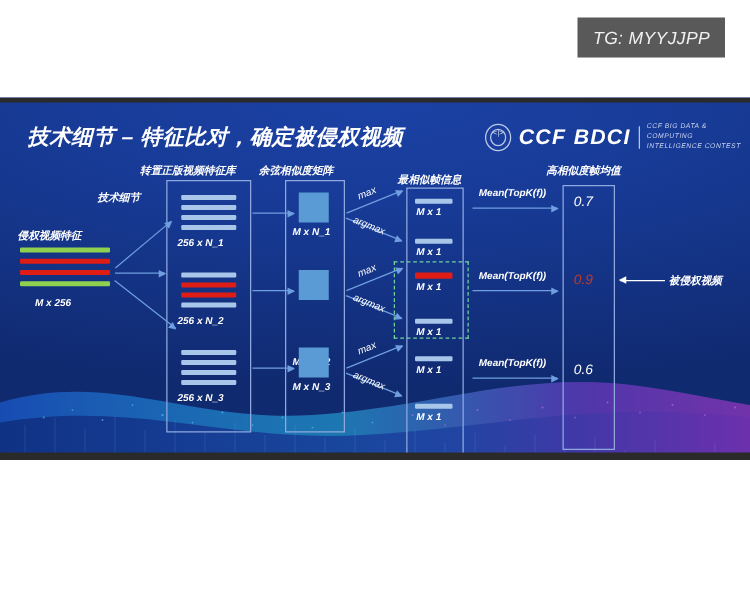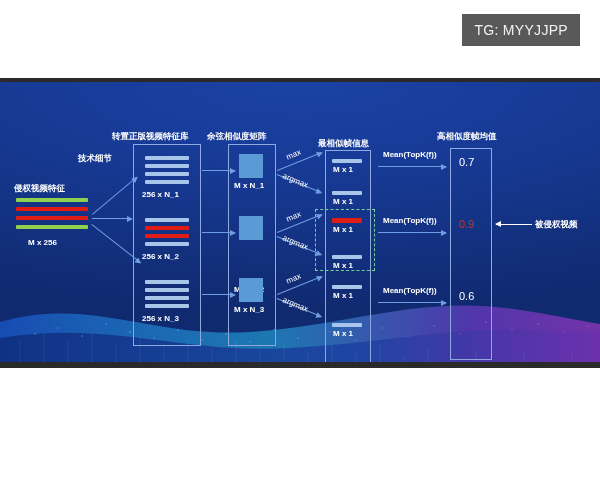--- a/index.html
+++ b/index.html
@@ -4,21 +4,21 @@
 <title>Slide</title>
 <style>
   html,body{margin:0;padding:0;}
   body{
     width:600px;height:480px;
     background:#ffffff;
     font-family:"Liberation Sans","DejaVu Sans",sans-serif;
     overflow:hidden;
     position:relative;
   }
-  #root{position:absolute;left:0;top:0;width:600px;height:352px;}
+  #root{position:absolute;left:0;top:0;width:600px;height:352px;font-style:italic;}
 
   
   .wm{
     position:absolute;
     background:#595959;
     color:#f2f2f2;
     font-size:14px;
     letter-spacing:.3px;
     display:flex;align-items:center;justify-content:center;
   }
@@ -159,21 +159,32 @@
             <line x1="476" y1="92" x2="476" y2="74"></line>
           <line x1="500" y1="92" x2="500" y2="84"></line>
             <line x1="524" y1="92" x2="524" y2="76"></line>
           <line x1="548" y1="92" x2="548" y2="86"></line>
             <line x1="572" y1="92" x2="572" y2="78"></line>
           <line x1="596" y1="92" x2="596" y2="88"></line>
         </g>
       </svg>
     </div>
 
-
+    <div id="slide-title">技术细节 – 特征比对，确定被侵权视频</div>
+
+    <div id="logo">
+      <span class="seal"></span>
+      <span class="ccf">CCF</span>
+      <span class="ccf">BDCI</span>
+      <span class="bar"></span>
+      <span class="sub">
+        <span>CCF BIG DATA &amp; COMPUTING</span><br>
+        <span>INTELLIGENCE CONTEST</span>
+      </span>
+    </div>
 
     <div class="col-cap" style="left:14px;top:105px;">侵权视频特征</div>
     <div class="col-cap" style="left:78px;top:75px;">技术细节</div>
     <div class="col-cap" style="left:112px;top:53px;">转置正版视频特征库</div>
     <div class="col-cap" style="left:207px;top:53px;">余弦相似度矩阵</div>
     <div class="col-cap" style="left:318px;top:60px;">最相似帧信息</div>
     <div class="col-cap" style="left:437px;top:53px;">高相似度帧均值</div>
 
     <div class="stripe-stack" style="left:16px;top:120px;width:72px;height:36px;">
       <div class="stripe s-green" style="top:0;"></div>

